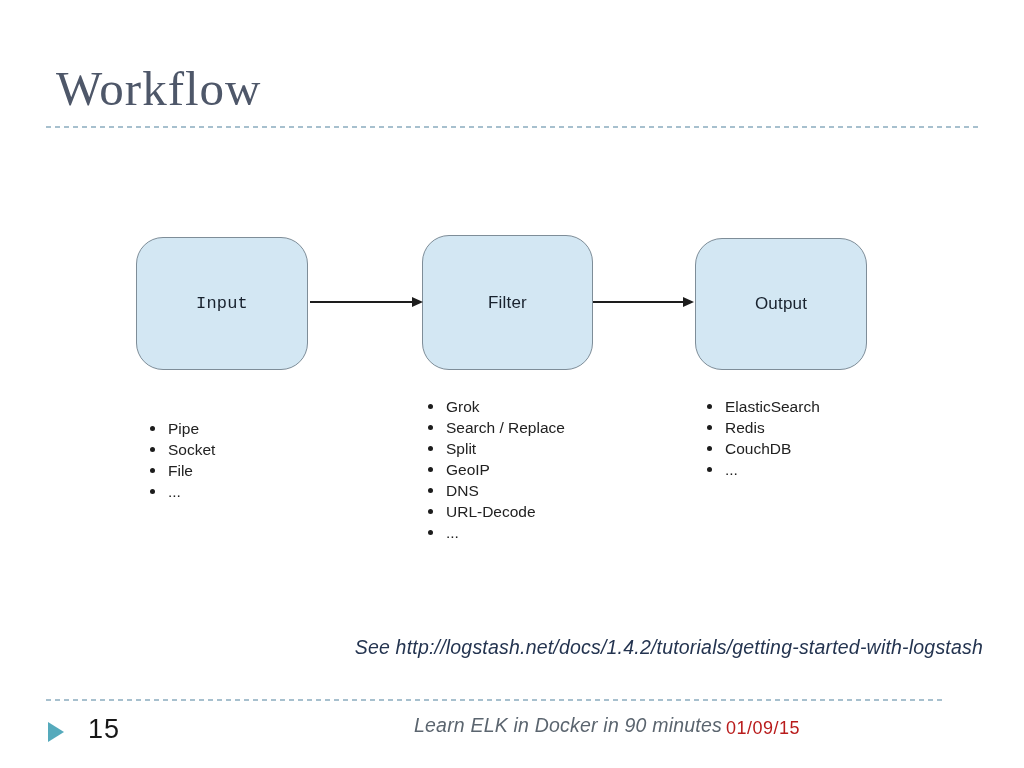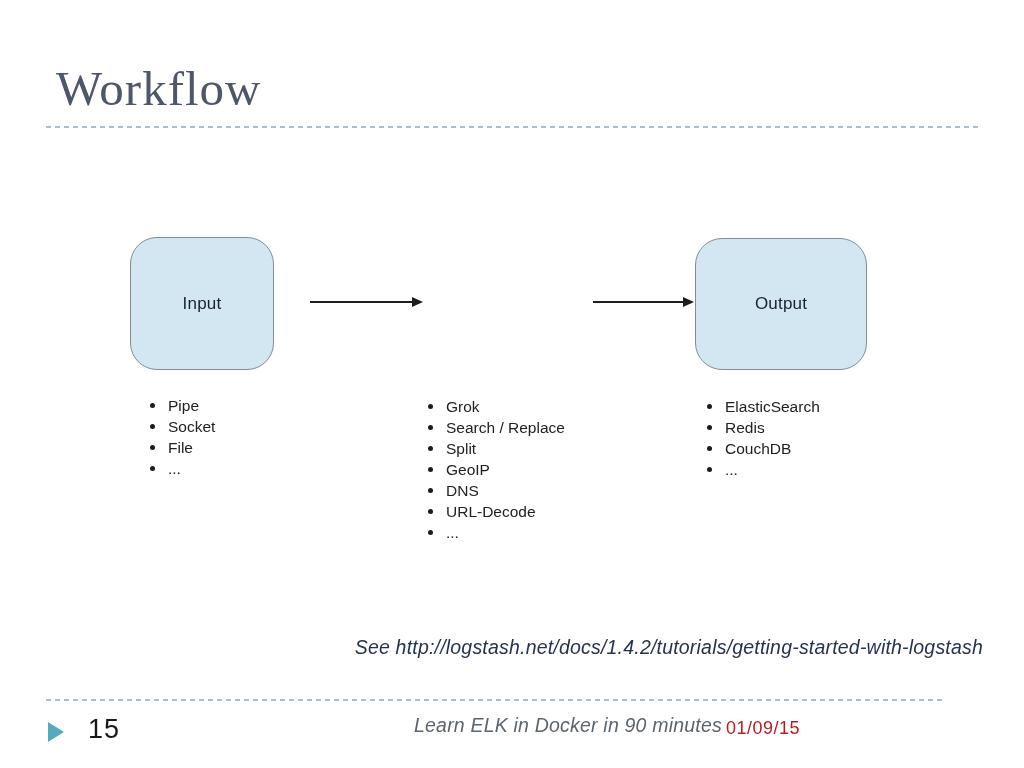--- a/index.html
+++ b/index.html
@@ -21,21 +21,21 @@
   .dashed.bottom{left:46px;top:699px;width:897px;}
   .node{
     position:absolute;
     background:#d3e7f3;
     border:1.6px solid #7e8d98;
     border-radius:27px;
     display:flex;align-items:center;justify-content:center;
     font-size:17px;color:#18222e;letter-spacing:0.2px;
     box-sizing:border-box;
   }
-  .node.input{left:130px;top:237px;width:144px;height:133px;}
+  .node.input{left:136px;top:237px;width:172px;height:133px;font-family:Liberation Mono, monospace;}
   .node.filter{left:422px;top:235px;width:171px;height:135px;}
   .node.output{left:695px;top:238px;width:172px;height:132px;}
   .arrow{position:absolute;height:12px;display:flex;align-items:center;}
   .arrow .shaft{flex:1;height:2px;background:#1d1d1d;}
   .arrow .head{
     width:0;height:0;
     border-left:11px solid #1d1d1d;
     border-top:5px solid transparent;
     border-bottom:5px solid transparent;
   }
@@ -46,21 +46,21 @@
   }
   ul.nlist li{
     position:relative;padding-left:19px;
     font-size:15.5px;line-height:21px;color:#212121;
     white-space:nowrap;
   }
   ul.nlist li::before{
     content:"";position:absolute;left:1px;top:8px;
     width:5px;height:5px;border-radius:50%;background:#1c1c1c;
   }
-  ul.nlist.l-input{left:149px;top:395px;}
+  ul.nlist.l-input{left:149px;top:418px;}
   ul.nlist.l-filter{left:427px;top:396px;}
   ul.nlist.l-output{left:706px;top:396px;}
   .reference{
     position:absolute;right:41px;top:636px;
     font-style:italic;font-size:19.5px;color:#243450;
     letter-spacing:0.2px;white-space:nowrap;
   }
   .footer-marker{
     position:absolute;left:48px;top:722px;
     width:0;height:0;
@@ -84,20 +84,23 @@
 </head>
 <body>
 
 <div class="slide">
 
   <div class="title">Workflow</div>
   <div class="dashed top"></div>
 
   <div class="node input">
     <span>Input</span>
+  </div>
+  <div class="node filter">
+    <span>Filter</span>
   </div>
   <div class="node output">
     <span>Output</span>
   </div>
 
   <div class="arrow a1">
     <span class="shaft"></span>
     <span class="head"></span>
   </div>
   <div class="arrow a2">

